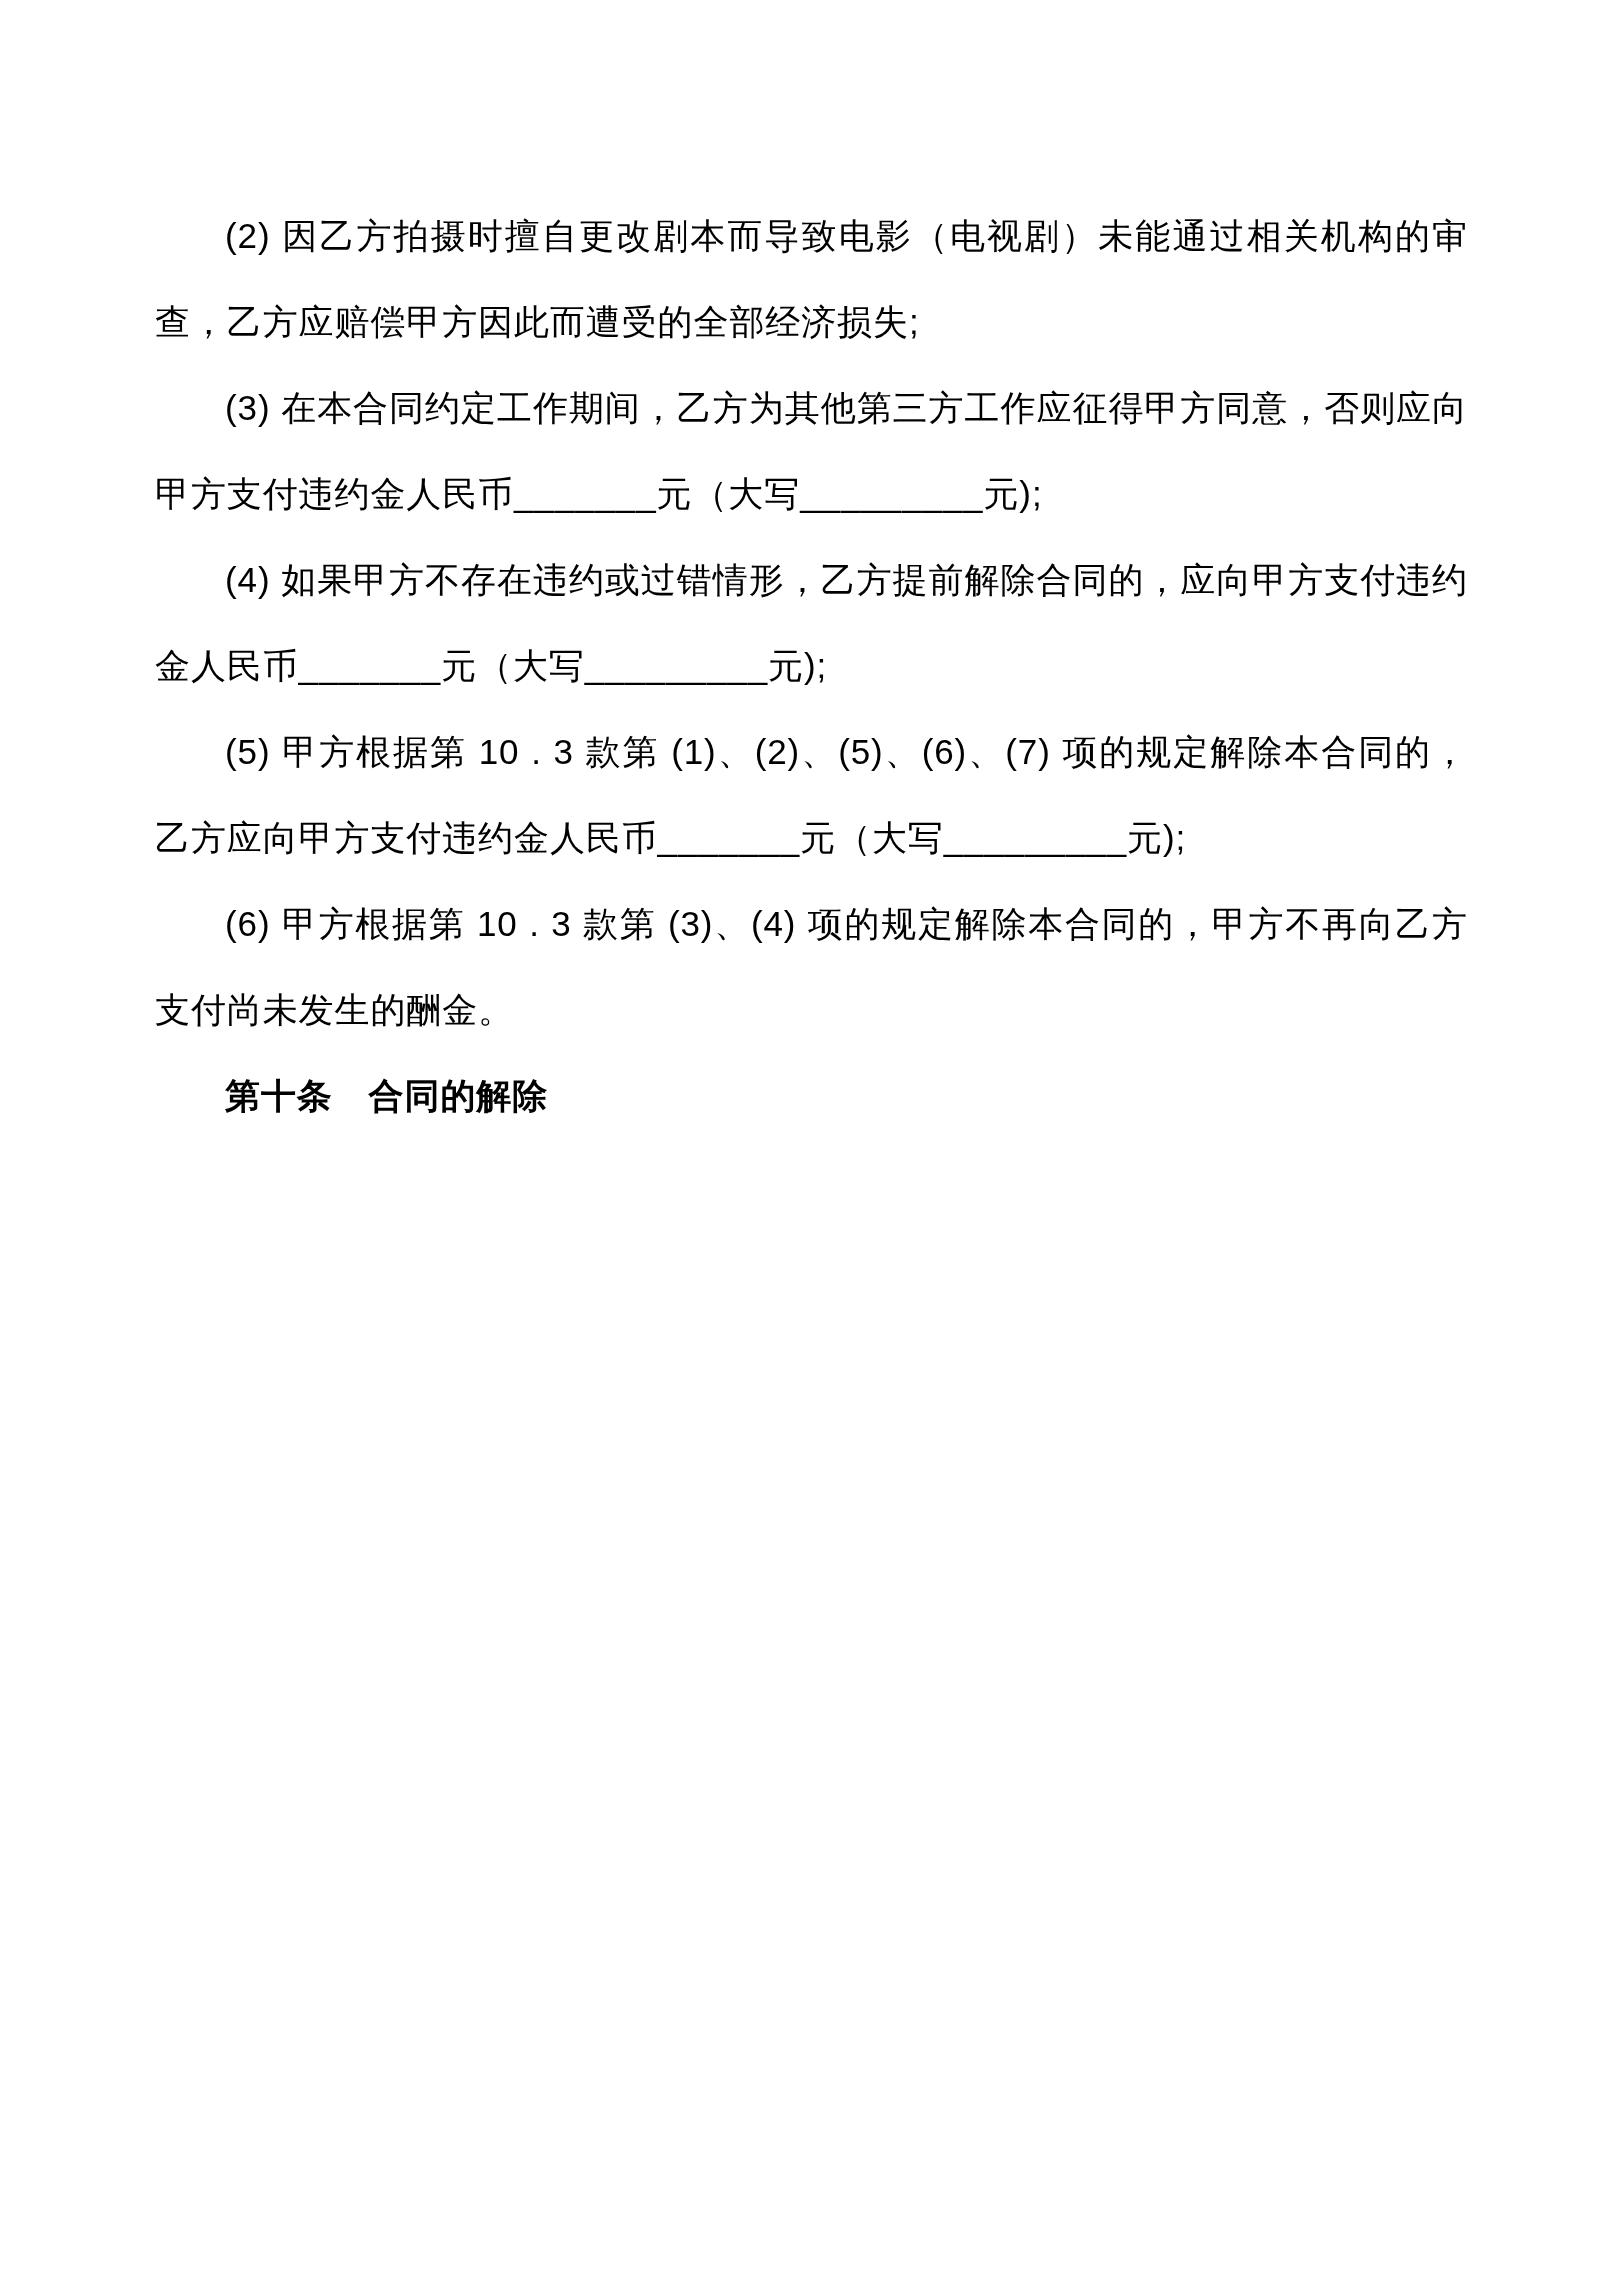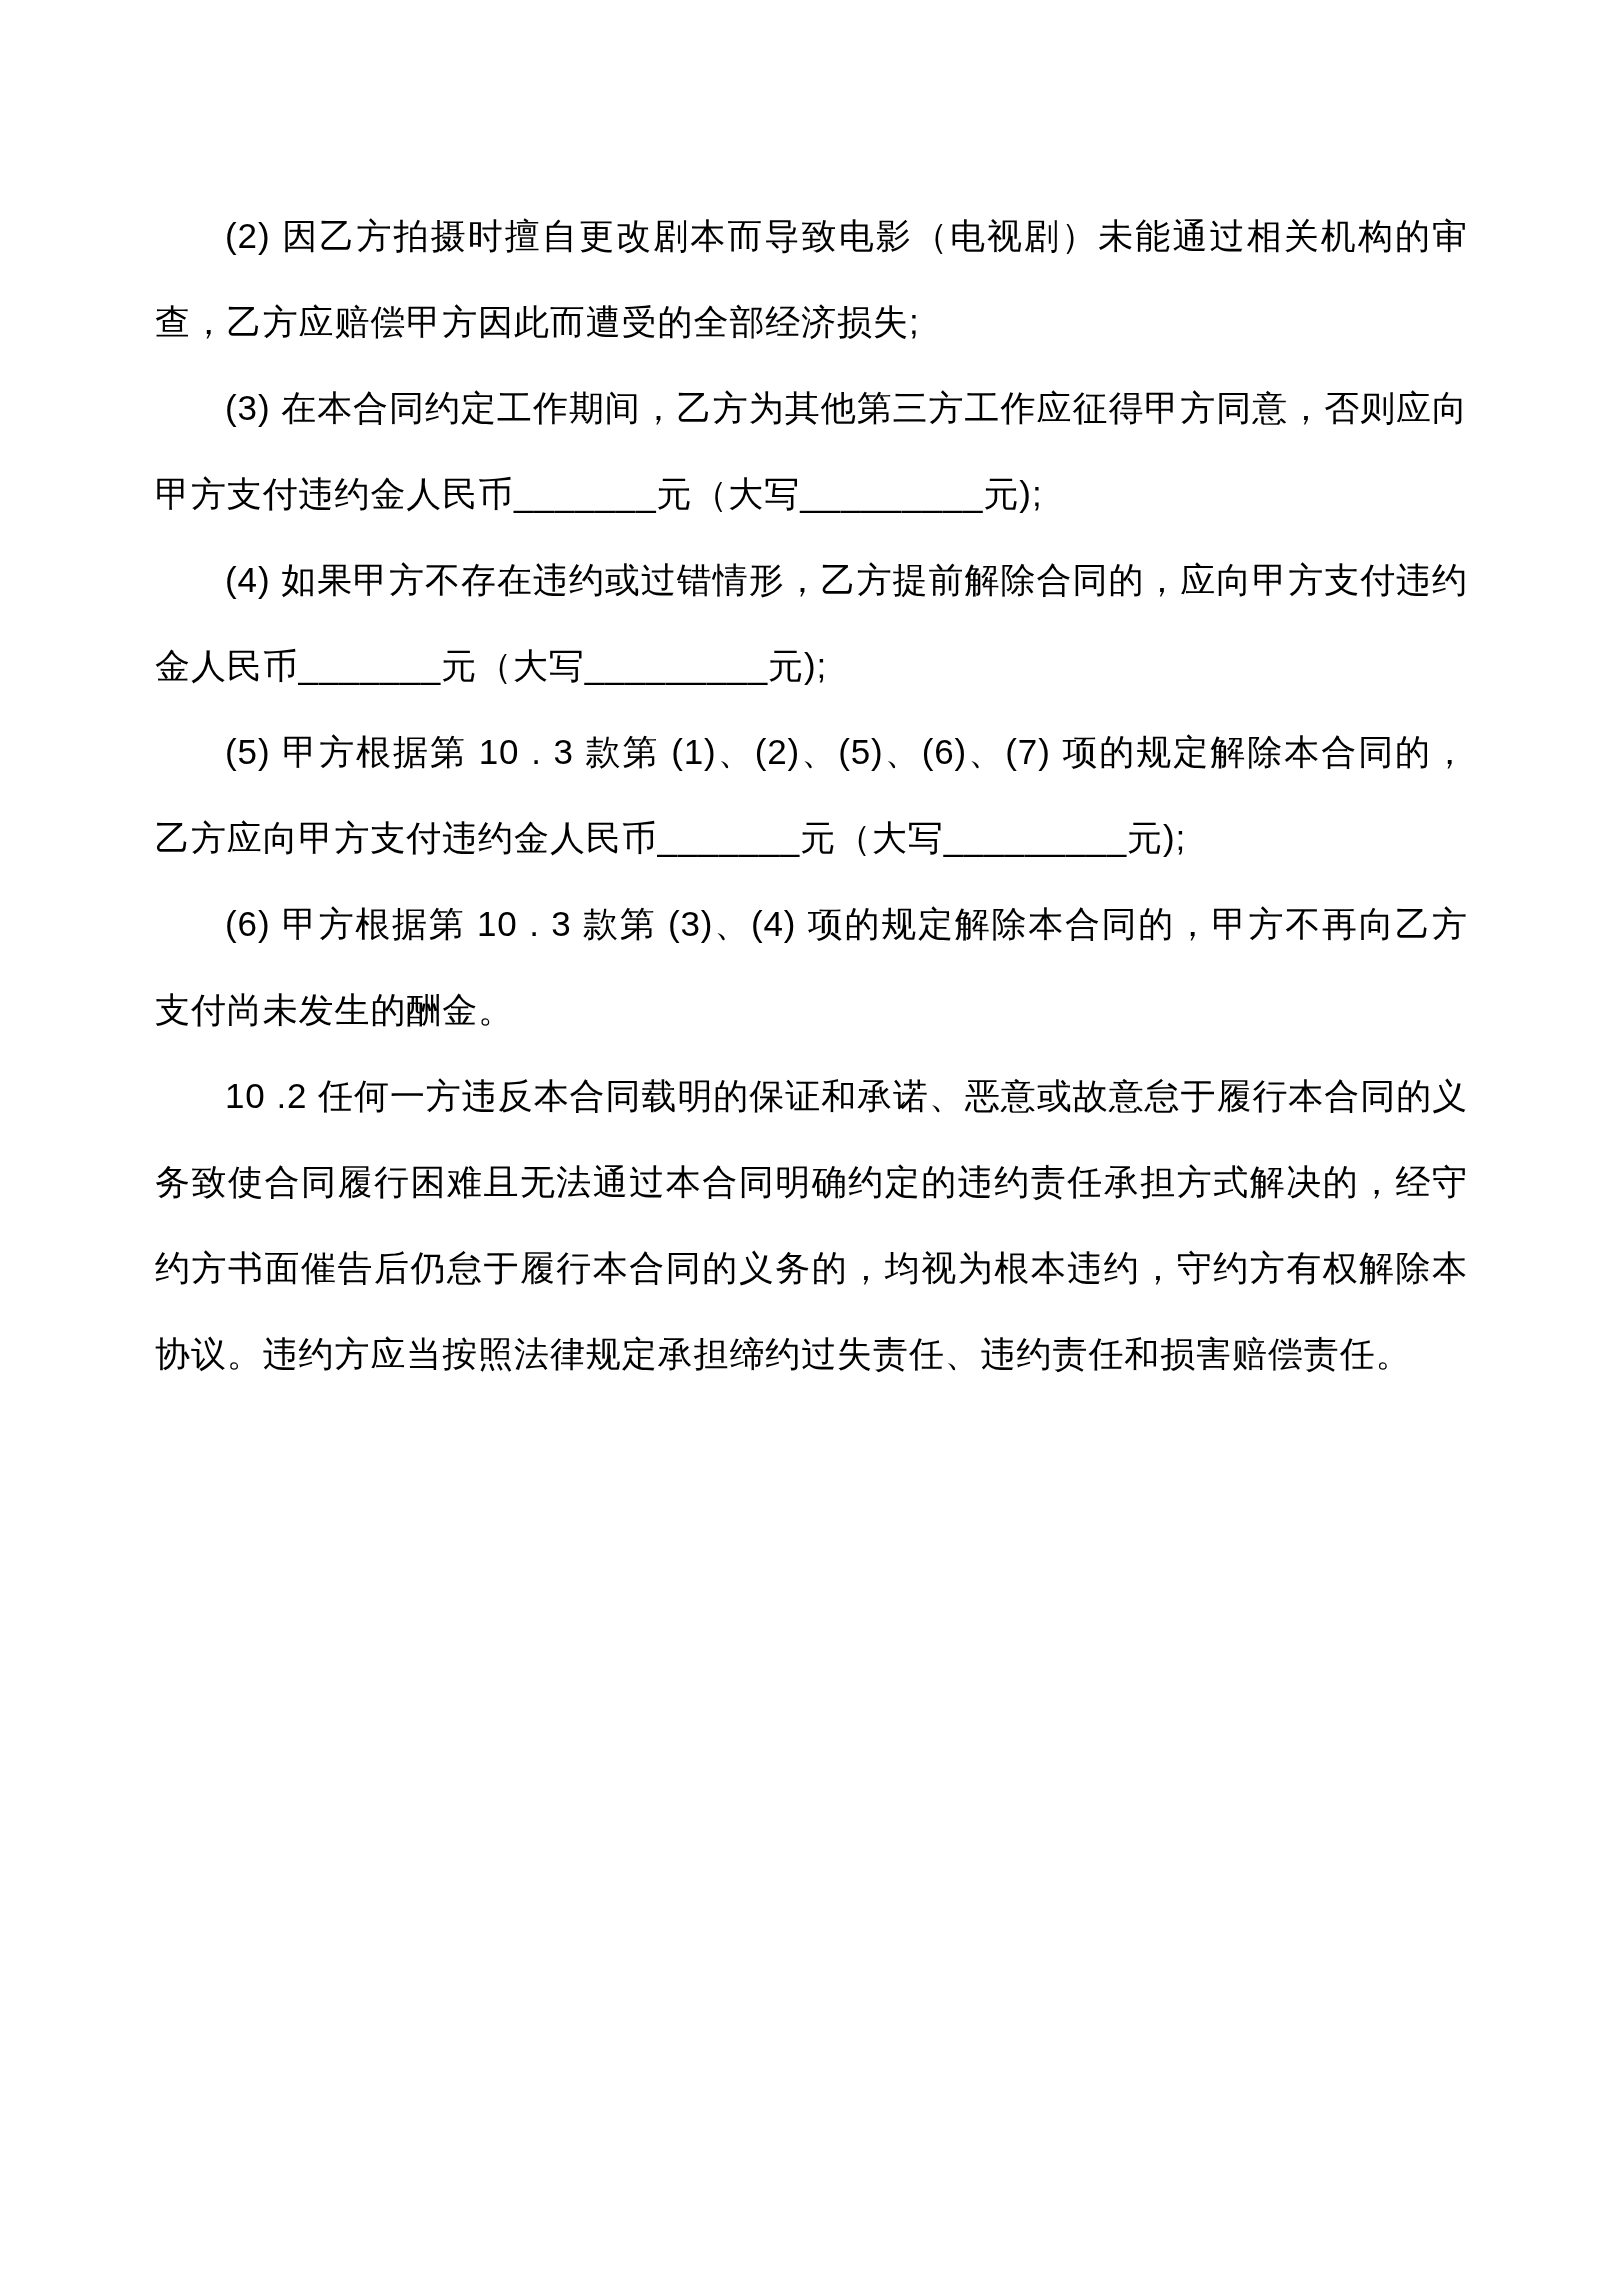--- a/index.html
+++ b/index.html
@@ -36,15 +36,15 @@
 </style>
 </head>
 <body>
 
 <div class="page">
   <p class="para">(2) 因乙方拍摄时擅自更改剧本而导致电影（电视剧）未能通过相关机构的审查，乙方应赔偿甲方因此而遭受的全部经济损失;</p>
   <p class="para">(3) 在本合同约定工作期间，乙方为其他第三方工作应征得甲方同意，否则应向甲方支付违约金人民币_______元（大写_________元);</p>
   <p class="para">(4) 如果甲方不存在违约或过错情形，乙方提前解除合同的，应向甲方支付违约金人民币_______元（大写_________元);</p>
   <p class="para">(5) 甲方根据第 10 . 3 款第 (1)、(2)、(5)、(6)、(7) 项的规定解除本合同的，乙方应向甲方支付违约金人民币_______元（大写_________元);</p>
   <p class="para">(6) 甲方根据第 10 . 3 款第 (3)、(4) 项的规定解除本合同的，甲方不再向乙方支付尚未发生的酬金。</p>
-  <p class="para">10 .2 任何一方违反本合同载明的保证和承诺、恶意或故意怠于履行本合同的义务致使合同履行困难且无法通过本合同明确约定的违约责任承担方式解决的，经守约方书面催告后仍怠于履行本合同的义务的，均视为根本违约，守约方有权解除本协议。违约方应当按照法律规定承担缔约过失责任、违约责任和损害赔偿责任。</p>
+  <p class="heading">第十条　合同的解除</p>
 </div>
 
 
 </body></html>

